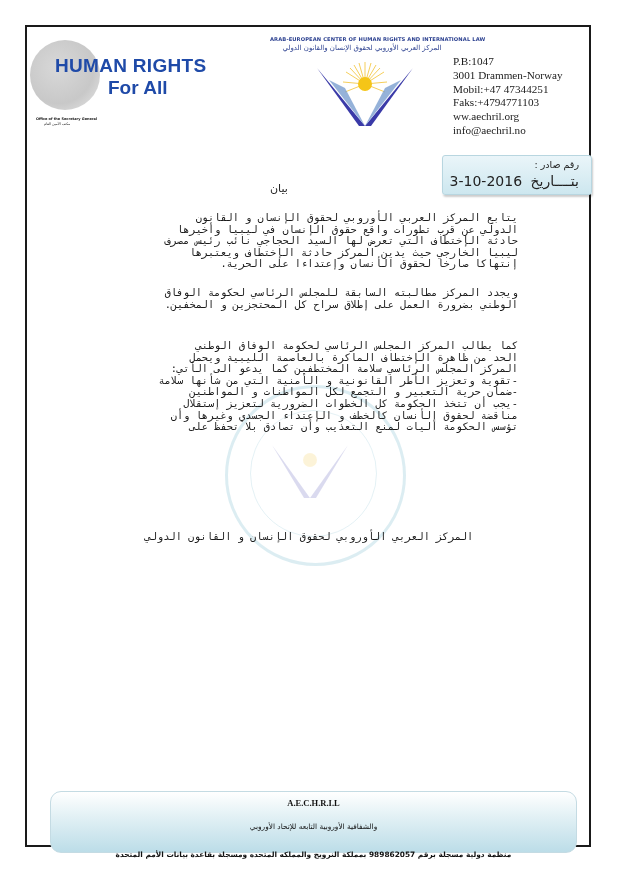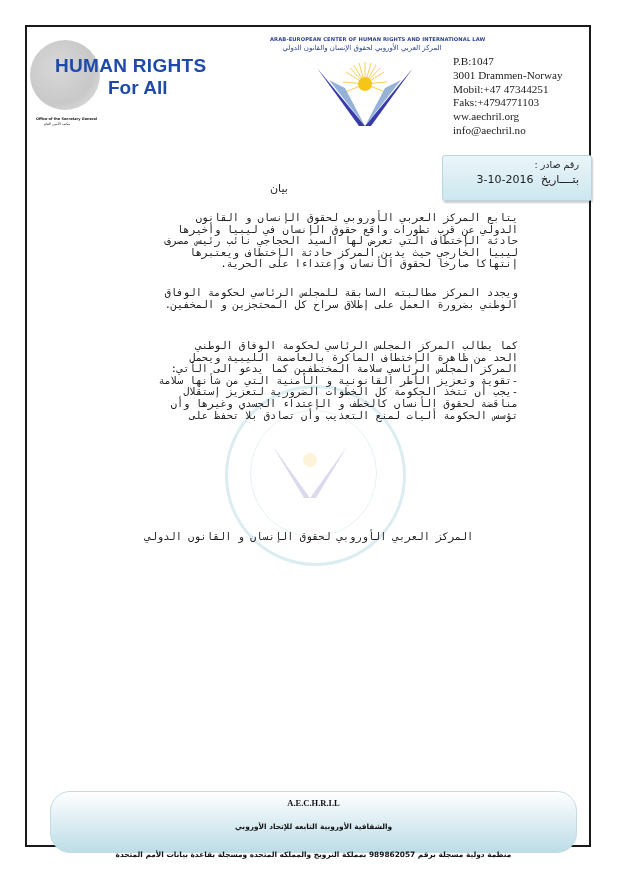--- a/index.html
+++ b/index.html
@@ -35,27 +35,27 @@
   }
   .emblem { position: absolute; left: 315px; top: 60px; width: 100px; height: 70px; }
   
   .contact {
     position: absolute; left: 453px; top: 55px; font-family: "Liberation Serif", serif;
     font-size: 11.2px; line-height: 13.8px; color: #1a1a1a;
   }
   .contact div { white-space: nowrap; }
   
   .ref-box {
-    position: absolute; left: 442px; top: 155px; width: 150px; height: 46px;
+    position: absolute; left: 442px; top: 155px; width: 150px; height: 40px;
     background: linear-gradient(180deg, #eaf5f9 0%, #cde7ef 100%);
     border: 1px solid #b8d6e0; border-radius: 3px; box-shadow: 1px 2px 2px rgba(0,0,0,0.2);
     box-sizing: border-box;
   }
   .ref-label { position: absolute; right: 12px; top: 3px; font-size: 9.5px; direction: rtl; color: #222; white-space: nowrap; }
-  .ref-date { position: absolute; right: 12px; top: 17px; font-size: 11px; color: #222; white-space: nowrap; direction: rtl; }
+  .ref-date { position: absolute; right: 12px; top: 17px; font-size: 14px; color: #222; white-space: nowrap; direction: rtl; }
   
   .title {
     position: absolute; left: 270px; top: 182px; width: 80px; text-align: left;
     font-size: 11px; direction: rtl; color: #222; letter-spacing: 2px;
   }
   .body-text {
     position: absolute; left: 100px; width: 418px; direction: rtl; text-align: right;
     font-family: "DejaVu Sans Mono", monospace; font-size: 10.3px; line-height: 11.6px; color: #1a1a1a;
     letter-spacing: 0.4px;
   }
@@ -70,25 +70,25 @@
   }
   .watermark-inner {
     position: absolute; left: 250px; top: 410px; width: 125px; height: 125px; border-radius: 50%;
     border: 1.5px solid rgba(130, 190, 210, 0.22);
   }
   .watermark-v { position: absolute; left: 270px; top: 440px; width: 80px; height: 60px; opacity: 0.18; }
   
   .footer {
     position: absolute; left: 50px; top: 791px; width: 527px; height: 62px;
     background: linear-gradient(180deg, #ffffff 0%, #e3f1f5 40%, #bcdde8 100%);
-    border: 1px solid #c4dbe3; border-radius: 20px; box-sizing: border-box;
+    border: 1px solid #c4dbe3; border-radius: 11px; box-sizing: border-box;
   }
   .footer-title { position: absolute; left: 0; right: 0; top: 6px; text-align: center; font-family: "Liberation Serif", serif; font-weight: bold; font-size: 8.5px; color: #111; }
   .footer-line1 { position: absolute; left: 0; right: 0; top: 18px; text-align: center; font-size: 7.4px; font-weight: bold; color: #111; direction: rtl; white-space: nowrap; margin-top: 40px; }
-  .footer-line2 { position: absolute; left: 0; right: 0; top: 30px; text-align: center; font-size: 7.4px; font-weight: bold; color: #111; direction: rtl; white-space: nowrap; }
+  .footer-line2 { position: absolute; left: 0; right: 0; top: 30px; text-align: center; font-size: 7.4px; font-weight: normal; color: #111; direction: rtl; white-space: nowrap; }
 </style>
 </head>
 <body>
 
 <div class="frame"></div>
 
 <div class="globe"></div>
 <div class="hr-title">HUMAN RIGHTS</div>
 <div class="hr-sub">For All</div>
 <div class="office-en">Office of the Secretary General</div>
@@ -157,20 +157,21 @@
 <div class="body-text p2">
   <div>ويجدد المركز مطالبته السابقة للمجلس الرئاسي لحكومة الوفاق</div>
   <div>الوطني بضرورة العمل على إطلاق سراح كل المحتجزين و المخفين.</div>
 </div>
 
 <div class="body-text p3">
   <div>كما يطالب المركز المجلس الرئاسي لحكومة الوفاق الوطني</div>
   <div>الحد من ظاهرة الإختطاف الماكرة بالعاصمة الليبية ويحمل</div>
   <div>المركز المجلس الرئاسي سلامة المختطفين كما يدعو الى الأتي:</div>
   <div>-تقوية وتعزيز الأطر القانونية و الأمنية التي من شأنها سلامة</div>
+  <div>-ضمان حرية التعبير و التجمع لكل المواطنات و المواطنين</div>
   <div>-يجب أن تتخذ الحكومة كل الخطوات الضرورية لتعزيز إستقلال</div>
   <div>مناقضة لحقوق الأنسان كالخطف و الإعتداء الجسدي وغيرها وأن</div>
   <div>تؤسس الحكومة أليات لمنع التعذيب وأن تصادق بلا تحفظ على</div>
 </div>
 
 <div class="body-text signature">المركز العربي الأوروبي لحقوق الإنسان و القانون الدولي</div>
 
 <div class="footer">
   <div class="footer-title">A.E.C.H.R.I.L</div>
   <div class="footer-line1">منظمة دولية مسجلة برقم 989862057 بمملكة النرويج والمملكه المتحده ومسجلة بقاعدة بيانات الأمم المتحدة</div>

